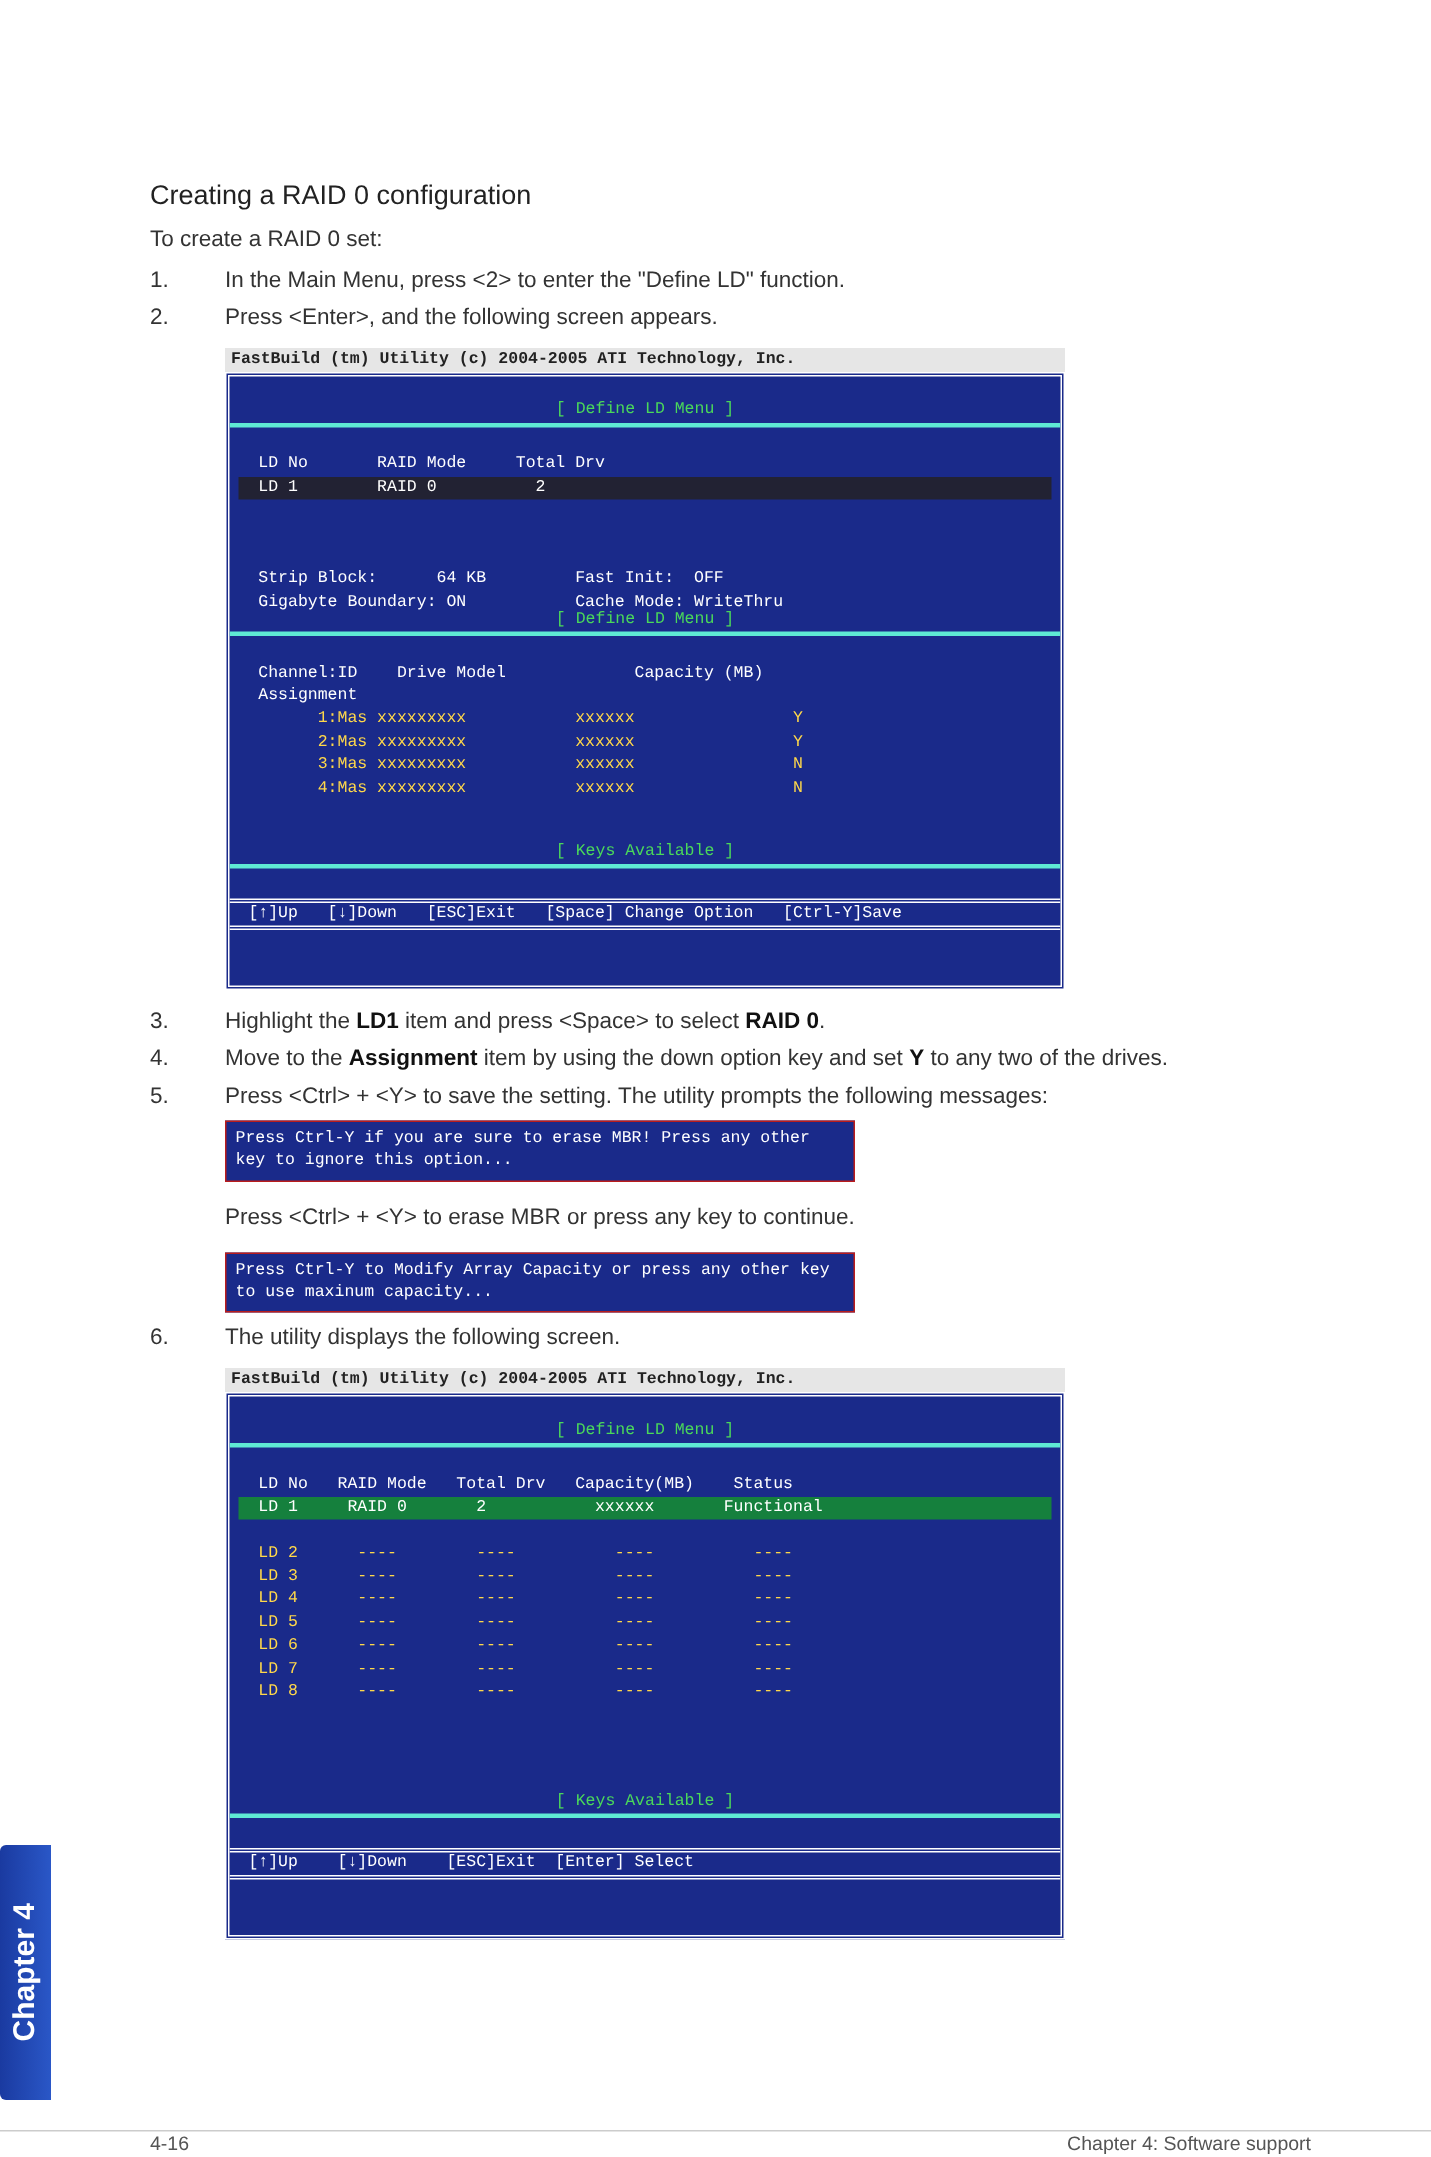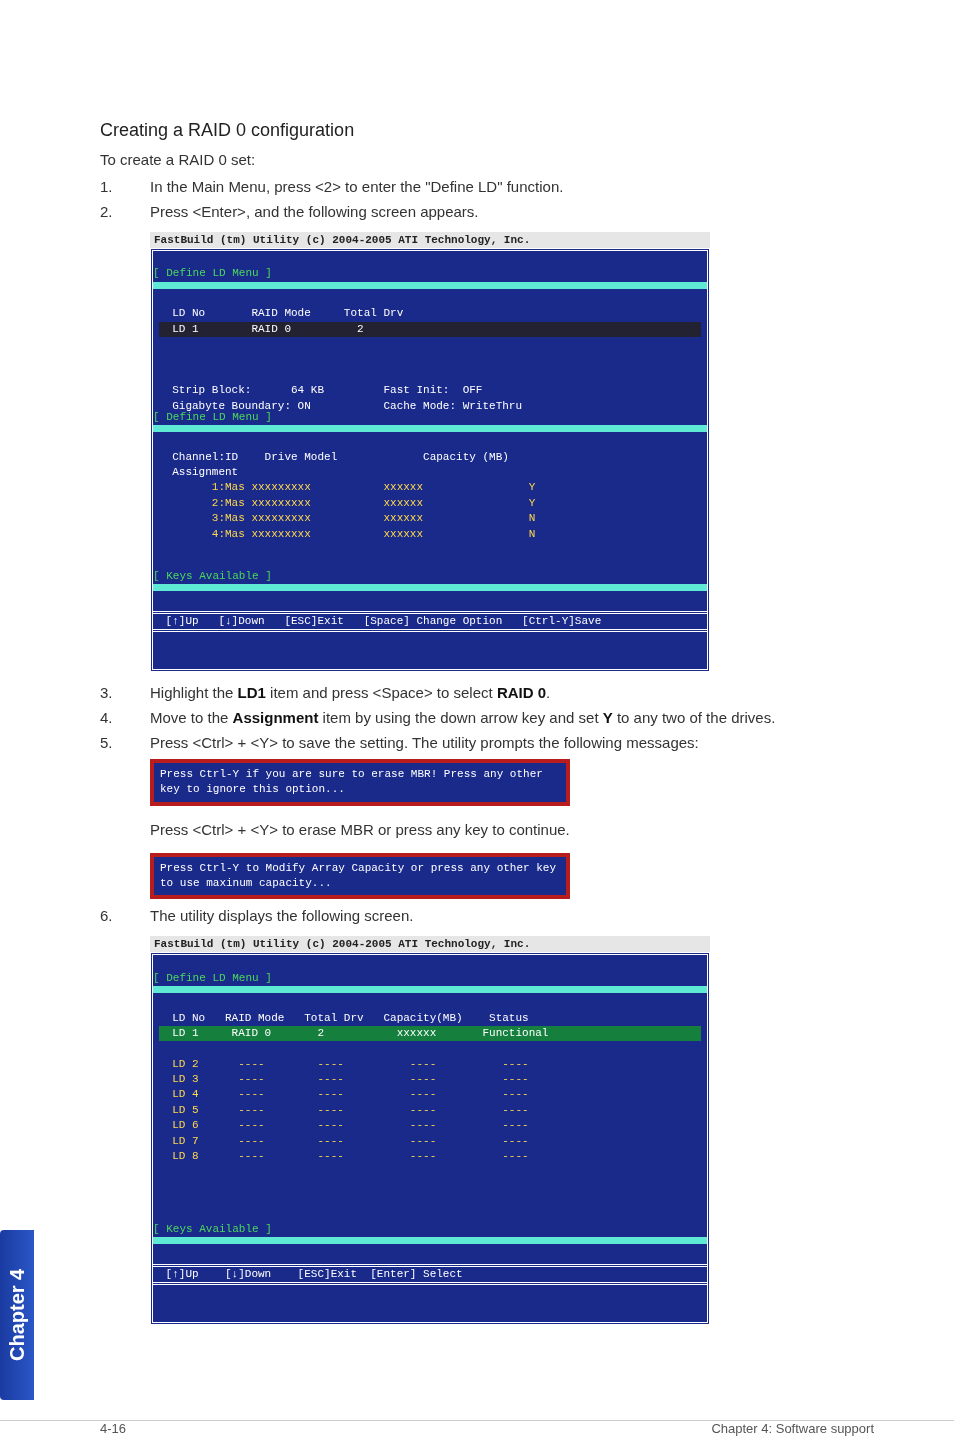--- a/index.html
+++ b/index.html
@@ -64,29 +64,30 @@
     border: 3px double #fff;
     padding: 4px 6px;
     line-height: 1.4;
     white-space: pre;
     overflow: hidden;
   }
   .term-box .yellow { color: #ffd84a; text-align: right; }
   .term-box .green  { color: #4ad85a; }
   .term-box .label-line {
     color: #4ad85a;
+    text-align: center;
     margin: -4px -6px 2px -6px;
-    border-bottom: 7px solid #5eead4;
+    border-bottom: 3px solid #5eead4;
   }
   .small-term {
     margin: 6px 0 6px 50px;
     width: 420px;
   }
   .small-term .term-box {
-    border: 4px solid #b91c1c;
+    border: 1px solid #b91c1c;
     white-space: normal;
     padding: 4px 6px;
   }
   .indent-text {
     margin-left: 50px;
     font-size: 15px;
   }
   b { font-weight: 700; color: #111; }
   .side-tab {
     position: absolute;
@@ -167,21 +168,21 @@
   <ol class="steps" start="3">
     <li>
       <span class="num">3.</span>
       <span class="body">
         <span>Highlight the </span><b>LD1</b><span> item and press &lt;Space&gt; to select </span><b>RAID 0</b><span>.</span>
       </span>
     </li>
     <li>
       <span class="num">4.</span>
       <span class="body">
-        <span>Move to the </span><b>Assignment</b><span> item by using the down arrow key and set </span><b>Y</b><span> to any two of the drives.</span>
+        <span>Move to the </span><b>Assignment</b><span> item by using the down option key and set </span><b>Y</b><span> to any two of the drives.</span>
       </span>
     </li>
     <li>
       <span class="num">5.</span>
       <span class="body">Press &lt;Ctrl&gt; + &lt;Y&gt; to save the setting. The utility prompts the following messages:</span>
     </li>
   </ol>
 
   <div class="small-term">
     <div class="term-box">Press Ctrl-Y if you are sure to erase MBR! Press any other key to ignore this option...</div>

